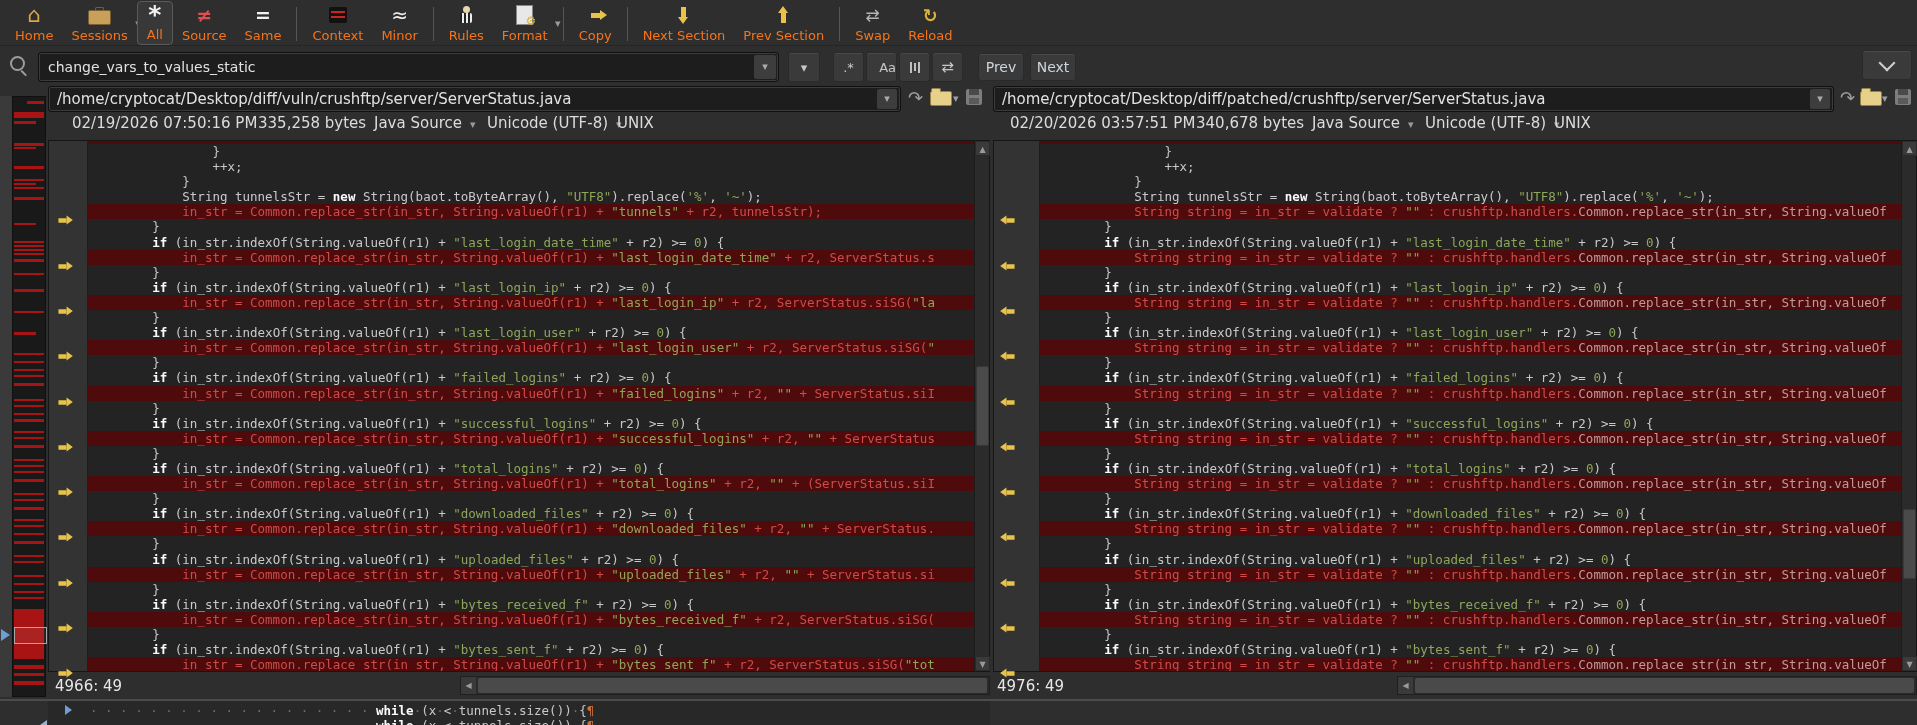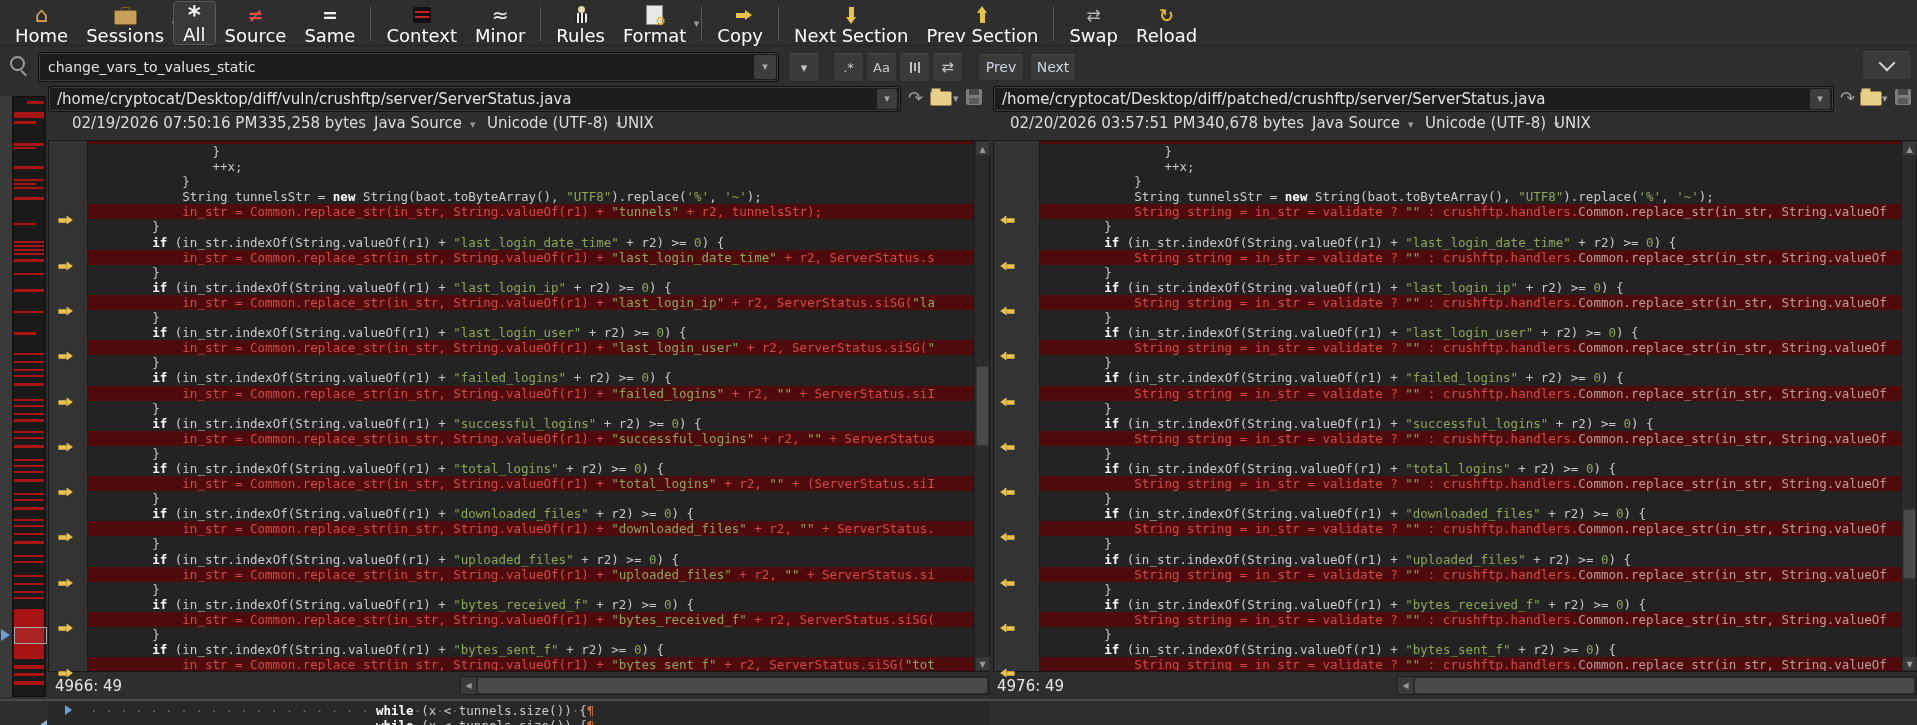--- a/index.html
+++ b/index.html
@@ -4,21 +4,21 @@
 <style>
   html,body{margin:0;padding:0;background:#222;}
   #app{position:relative;width:1917px;height:725px;background:#2e2e2e;overflow:hidden;
        font-family:"DejaVu Sans",sans-serif;color:#e3e3e3;}
   
   .toolbar{position:absolute;left:0;top:0;width:1917px;height:46px;background:#2e2e2e;
            border-bottom:1px solid #242424;display:flex;align-items:flex-end;padding:0 6px;box-sizing:border-box;}
   .tb-item{display:flex;flex-direction:column;align-items:center;justify-content:flex-end;
            padding:2px 9px 1px 9px;height:44px;box-sizing:border-box;position:relative;cursor:default;}
   .tb-item.selected{border:1px solid #5a5a5a;border-radius:4px;background:#383838;}
-  .tb-label{font-size:18px;color:#ffffff;line-height:17px;white-space:nowrap;}
+  .tb-label{font-size:13px;color:#f97316;line-height:17px;white-space:nowrap;}
   .tb-icon{height:22px;display:flex;align-items:center;justify-content:center;margin-bottom:1px;}
   .tb-caret{position:absolute;right:-4px;top:16px;color:#9a9a9a;font-size:11px;}
   .tb-sep{width:1px;height:34px;background:#555;margin:0 6px 4px 6px;align-self:flex-end;}
   .g-home{color:#d9a648;font-size:21px;line-height:20px;}
   .g-ast{color:#f2f2f2;font-size:25px;line-height:18px;font-weight:bold;}
   .g-neq{color:#e04f4f;font-size:19px;font-weight:bold;}
   .g-eq{color:#f2f2f2;font-size:19px;font-weight:bold;}
   .g-minor{color:#f2f2f2;font-size:20px;}
   .g-swap{color:#b4b4b4;font-size:17px;}
   .g-reload{color:#d9b23a;font-size:18px;font-weight:bold;}
@@ -214,21 +214,21 @@
 
   <span class="mag"></span>
   <div class="field search-input">
     <span>change_vars_to_values_static</span>
     <span class="in-caret">▾</span>
   </div>
   <div class="btn" style="left:788px;top:52px;width:32px;height:30px;">▾</div>
   <div class="btn" style="left:833px;top:52px;width:31px;height:30px;">
       <span>.*</span>
     </div>
-  <div class="btn" style="left:866px;top:52px;width:31px;height:30px;">
+  <div class="btn" style="left:866px;top:52px;width:31px;height:30px;justify-content:flex-end;">
       <span>Aa</span>
     </div>
   <div class="btn" style="left:899px;top:52px;width:31px;height:30px;">
       <span class="wordbars">
         <i></i>
         <i></i>
         <i></i>
       </span>
     </div>
   <div class="btn" style="left:932px;top:52px;width:31px;height:30px;font-size:15px;">⇄</div>

